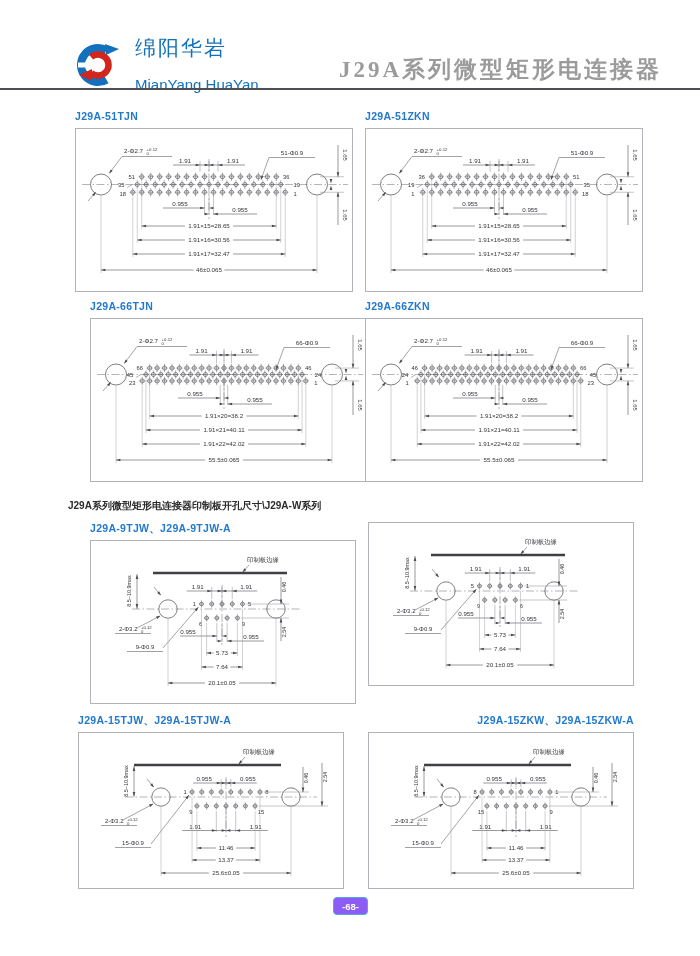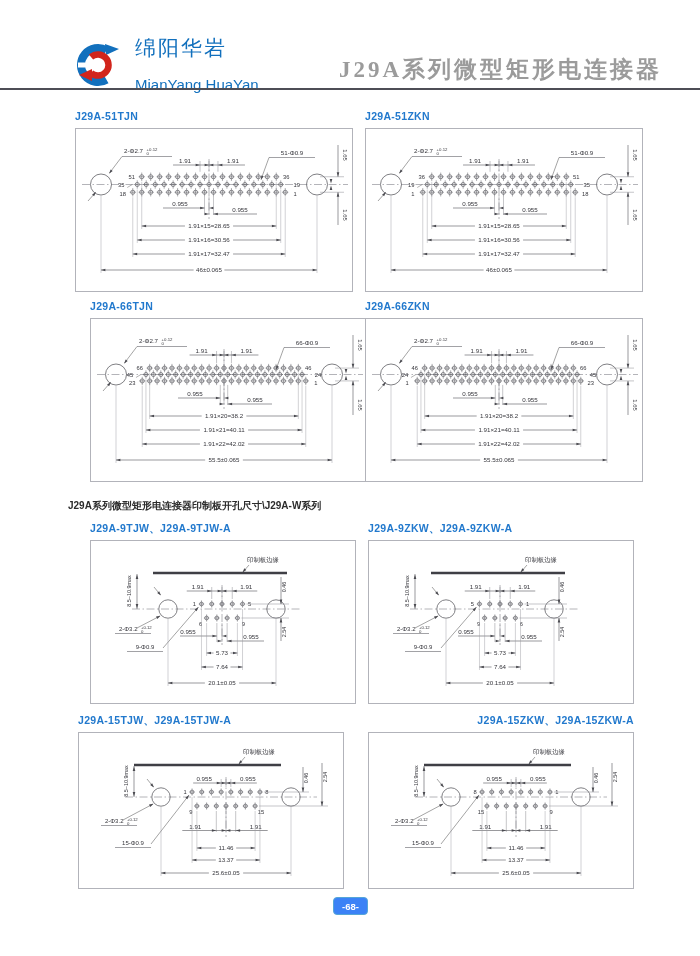--- a/index.html
+++ b/index.html
@@ -12,21 +12,21 @@
   .brand-en{font-size:15px;font-weight:normal;color:#1270bd;margin-top:17px}
   .pagetitle{position:absolute;right:38px;top:54px;font-size:23px;font-weight:bold;color:#9b9b9b;
              font-family:"Liberation Serif",serif;letter-spacing:3px}
   .rule{position:absolute;left:0;top:88px;width:700px;height:2px;background:#4e4e56}
   .section{position:absolute;left:68px;top:499px;font-size:10px;font-weight:bold;color:#2b2b2b}
   .panel{position:absolute}
   .ptitle{font-size:10.5px;font-weight:bold;color:#2279cd;margin-bottom:5px;letter-spacing:.3px;height:13px}
   .pbox{border:1px solid #b2b3ba;background:#fff}
   svg.drw{display:block}
   svg text{font-family:"Liberation Sans",sans-serif}
-  .badge{position:absolute;left:333px;top:897px;width:33px;height:16px;background:#3b82f6;
+  .badge{position:absolute;left:333px;top:897px;width:33px;height:16px;background:#8b5cf6;
          border:1px solid #55a6d8;border-radius:4px;color:#fff;font-size:9.5px;font-weight:bold;
          display:flex;align-items:center;justify-content:center}
 </style>
 </head>
 <body>
 
 <div class="hdr">
   <div class="logo">
     <svg width="56" height="46" viewBox="0 0 56 46">
       <path d="M34.5 8.3 A17 17 0 1 0 34.5 37.7" fill="none" stroke="#1270bd" stroke-width="8"></path>
@@ -1221,21 +1221,20 @@
             <line x1="77" y1="142" x2="185" y2="142" stroke="#55555b" stroke-width="0.6"></line>
             <polygon points="77,142 81.4,143.3 81.4,140.7" fill="#4a4a50"></polygon>
             <polygon points="185,142 180.6,140.7 180.6,143.3" fill="#4a4a50"></polygon>
             <rect x="113.876" y="138.916" width="34.248000000000005" height="7.7" fill="#fff"></rect>
             <text x="131" y="144" font-size="6.2" fill="#36363c" text-anchor="middle">20.1±0.05</text>
           </g>
         </svg>
       </div>
     </div>
     <div class="panel" style="left: 368px; top: 522px;">
-      <div class="ptitle">J29A-9ZKW、J29A-9ZKW-A</div>
       <div class="pbox" style="width: 264px; height: 162px;">
         <svg viewBox="0 0 264 162" width="264" height="162" class="drw">
           <g>
             <line x1="62" y1="32" x2="196" y2="32" stroke="#3f3f45" stroke-width="2.3"></line>
             <text x="172" y="21" font-size="6.4" fill="#36363c" text-anchor="middle">印制板边缘</text>
             <line x1="158" y1="24" x2="152" y2="31" stroke="#666" stroke-width="0.6"></line>
             <polygon points="151.5,31.5 155.32412325867543,28.965028342868997 153.3324077065661,27.293780557683995" fill="#4a4a50"></polygon>
             <line x1="46" y1="33" x2="46" y2="68" stroke="#55555b" stroke-width="0.6"></line>
             <polygon points="46,33.5 44.7,37.9 47.3,37.9" fill="#4a4a50"></polygon>
             <polygon points="46,67.5 47.3,63.1 44.7,63.1" fill="#4a4a50"></polygon>

